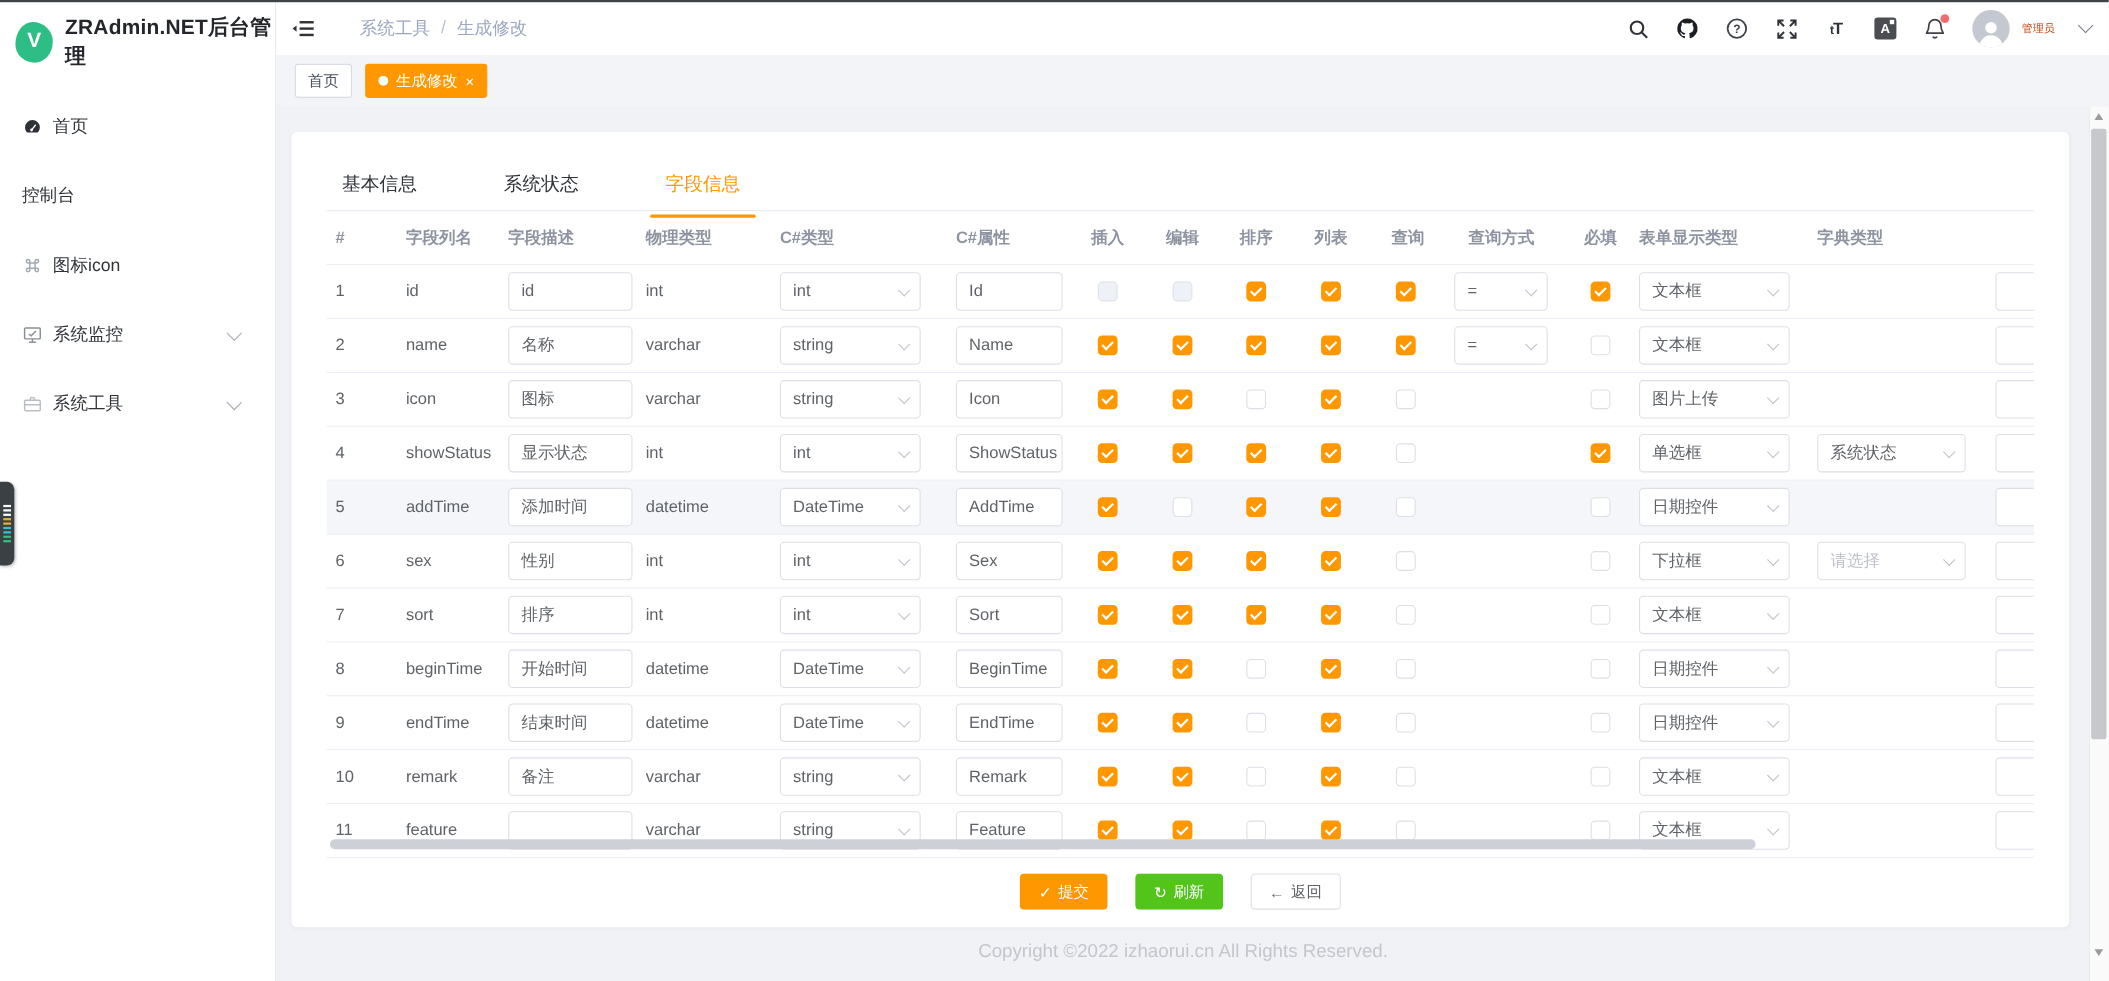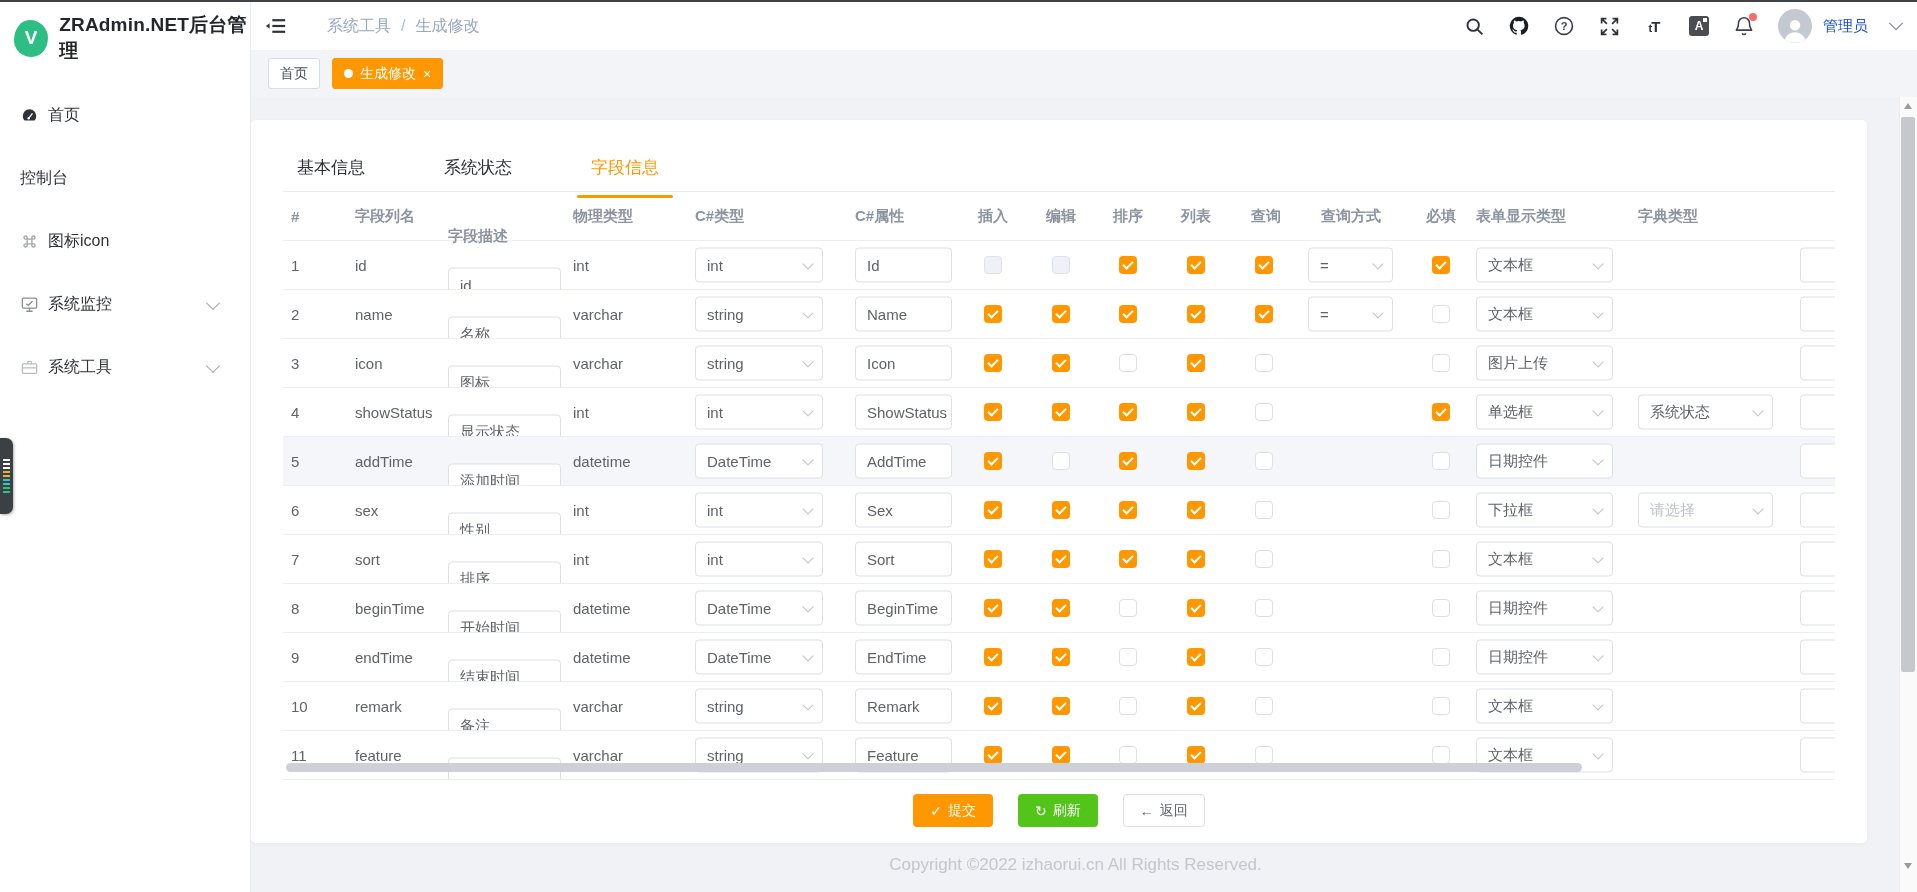--- a/index.html
+++ b/index.html
@@ -32,48 +32,48 @@
   .nav-right{margin-left:auto;display:flex;align-items:center;gap:23px;padding-right:16px;}
   .nav-icon{width:22px;height:22px;display:flex;align-items:center;justify-content:center;cursor:pointer;position:relative;}
   .tt-icon{font-size:15px;color:#2f3338;font-weight:bold;letter-spacing:-1px;}
   .tt-icon small{font-size:11px;font-weight:bold;}
   .lang-box{width:20px;height:20px;background:#4a4d52;border-radius:3px;color:#fff;font-size:12px;
     font-weight:bold;display:flex;align-items:center;justify-content:center;position:relative;}
   .lang-box::after{content:"";position:absolute;top:2px;right:2px;width:4px;height:4px;background:#fff;}
   .badge-dot{position:absolute;top:-2px;right:-2px;width:8px;height:8px;border-radius:50%;background:#f56c6c;}
   .avatar{width:34px;height:34px;border-radius:50%;background:#c4c9d1;overflow:hidden;display:flex;
     align-items:flex-end;justify-content:center;cursor:pointer;}
-  .username{font-size:15px;color:#1d4ed8;margin-left:-12px;}
+  .username{font-size:10px;color:#c2410c;margin-left:-12px;}
   .nav-chevron{width:9px;height:9px;border-right:1.6px solid #7d828a;border-bottom:1.6px solid #7d828a;
     transform:rotate(45deg) translate(-2px,-2px);cursor:pointer;}
   
   .tagbar{position:absolute;left:251px;top:50px;width:1666px;height:47px;background:#f3f4f8;
     display:flex;align-items:center;gap:12px;padding-left:17px;box-sizing:border-box;}
   .tag{height:29px;display:inline-flex;align-items:center;gap:7px;padding:0 11px;font-size:14px;
     border-radius:3px;background:#fff;border:1px solid #d8dce5;color:#495060;cursor:pointer;}
   .tag.active{background:#ff9800;border-color:#ff9800;color:#fff;}
   .tag .dot{width:9px;height:9px;border-radius:50%;background:#fff;display:inline-block;}
   .tag .close{font-size:14px;line-height:1;}
   
   .content{position:absolute;left:251px;top:97px;width:1649px;height:795px;background:#f0f2f6;}
-  .panel{position:absolute;left:0;top:23px;width:1616px;height:723px;background:#fff;border-radius:5px;
+  .panel{position:absolute;left:14px;top:23px;width:1616px;height:723px;background:#fff;border-radius:5px;
     box-shadow:0 1px 4px rgba(0,0,0,.04);}
   .tabs{position:absolute;left:32px;top:36px;display:flex;gap:51px;}
   .tab{font-size:17px;color:#2f3338;padding:0 14px 17px 14px;cursor:pointer;position:relative;}
   .tab.active{color:#ff9800;}
   .tab.active::after{content:"";position:absolute;left:0;right:0;bottom:-2px;height:3px;border-radius:2px;background:#ff9800;}
   .tabs-divider{position:absolute;left:32px;top:71px;width:1552px;height:1px;background:#e7eaf0;}
   .ftable{position:absolute;left:32px;top:72px;width:1552px;}
   .thead{position:relative;height:48px;border-bottom:1px solid #ebeef5;}
   .thead span{position:absolute;top:50%;transform:translateY(-50%);font-size:15px;font-weight:bold;color:#8d93a0;white-space:nowrap;}
   .trow{position:relative;height:48px;border-bottom:1px solid #ebeef5;overflow:hidden;}
   .trow.hl{background:#f4f6fa;}
   .cell{position:absolute;top:50%;transform:translateY(-50%);font-size:15px;color:#5f6368;white-space:nowrap;}
   
-  .p-num{left:8px;} .p-col{left:72px;} .p-desc{left:165px;margin-top:20px;} .p-phys{left:290px;}
+  .p-num{left:8px;} .p-col{left:72px;} .p-desc{left:165px;} .p-phys{left:290px;}
   .p-cstype{left:412px;} .p-csprop{left:572px;}
   .p-ins{left:693px;width:34px;text-align:center;} .p-edit{left:761px;width:34px;text-align:center;}
   .p-sort{left:828px;width:34px;text-align:center;} .p-list{left:896px;width:34px;text-align:center;}
   .p-query{left:964px;width:34px;text-align:right;}
   .p-qmode{left:1025px;} .p-qmode-h{left:1026px;width:84px;text-align:center;}
   .p-req{left:1138px;width:40px;text-align:center;}
   .p-disp{left:1193px;} .p-dict{left:1355px;} .p-part{left:1517px;}
   .cb-ins{left:701px;} .cb-edit{left:769px;} .cb-sort{left:836px;} .cb-list{left:904px;}
   .cb-query{left:972px;} .cb-req{left:1149px;}
   

